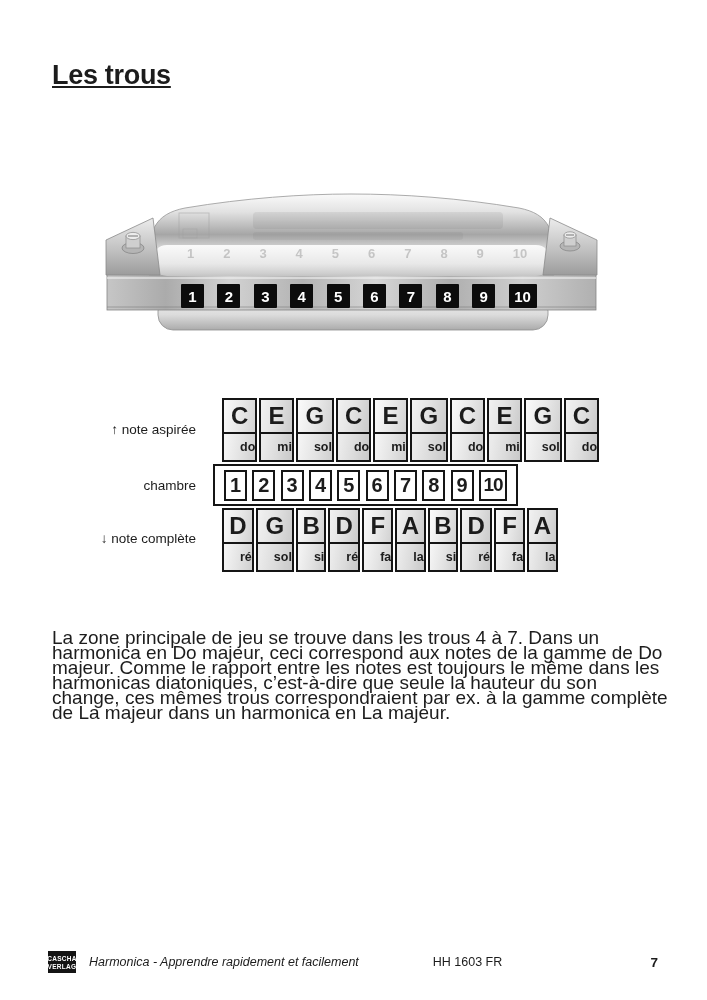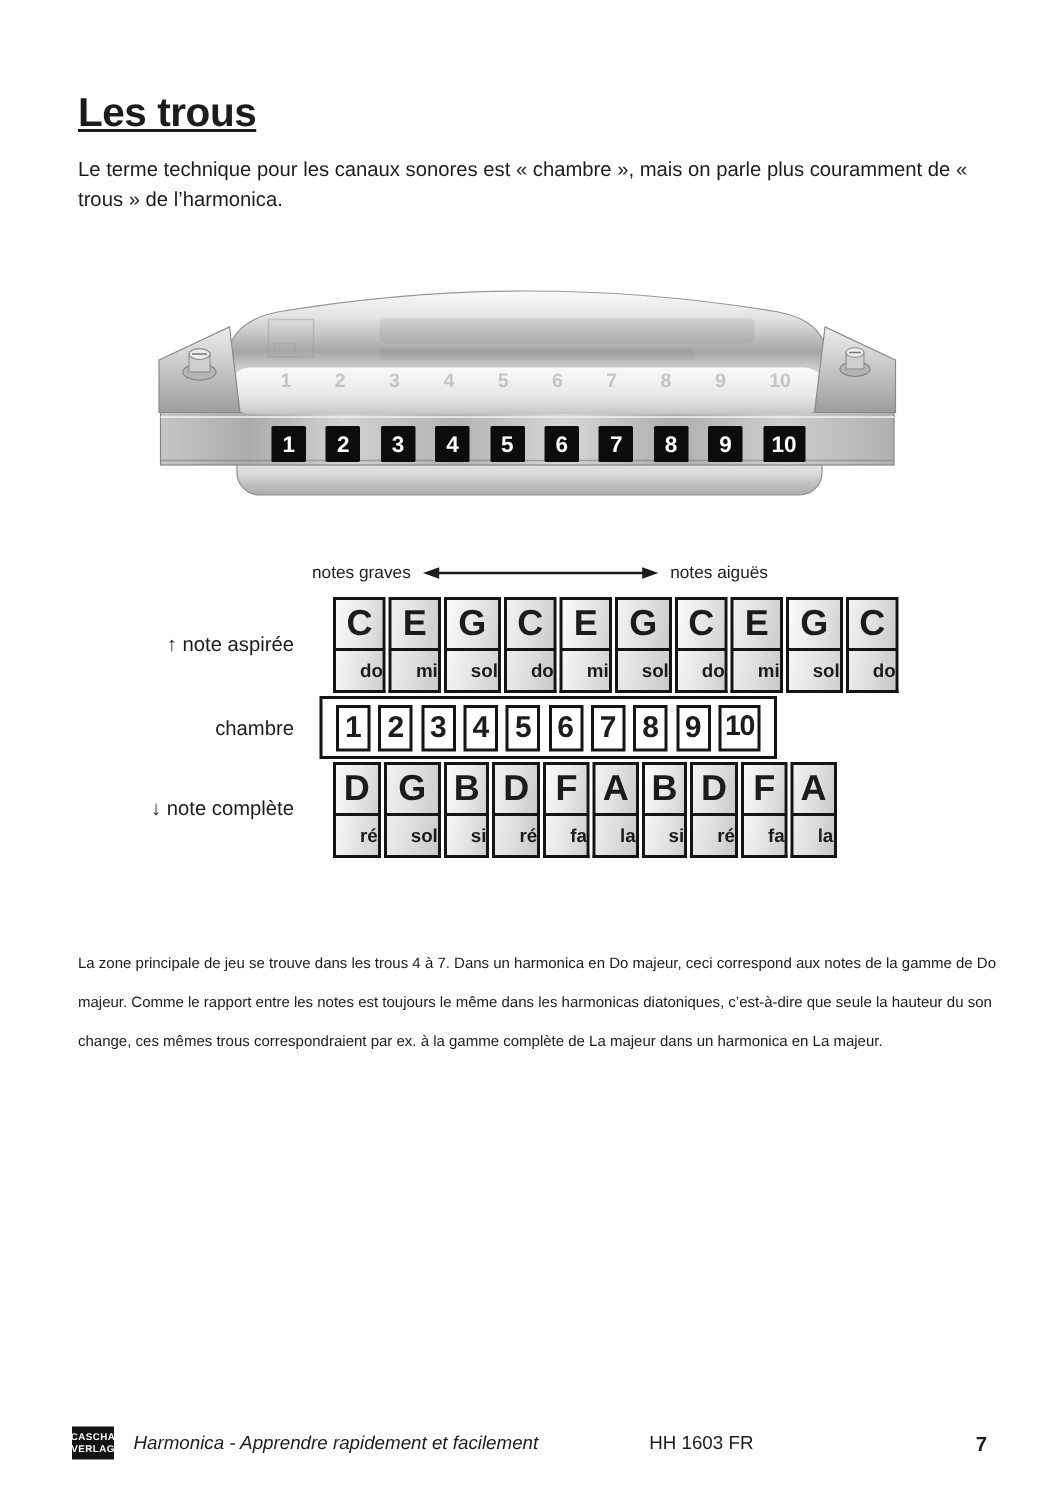--- a/index.html
+++ b/index.html
@@ -56,21 +56,21 @@
     border:2px solid #151515;box-sizing:border-box;display:flex;align-items:center;
     justify-content:space-between;padding:0 9px;
   }
   .chamber-box{
     width:23px;height:31px;border:2px solid #151515;background:#fff;box-sizing:border-box;
     display:flex;align-items:center;justify-content:center;font-size:20px;font-weight:700;
   }
   .chamber-box.wide{width:28px;letter-spacing:-1px;font-size:19px;}
   
   .body-paragraph{
-    position:absolute;left:52px;top:620px;width:616px;font-size:10px;line-height:26px;margin-top:10px;
+    position:absolute;left:52px;top:620px;width:616px;font-size:19px;line-height:15px;margin-top:10px;
   }
   
   .footer{
     position:absolute;left:48px;top:951px;width:610px;display:flex;align-items:center;
     font-size:12.5px;
   }
   .publisher-logo{
     width:28px;height:22px;background:#141414;color:#fff;display:flex;flex-direction:column;
     align-items:center;justify-content:center;gap:1px;
   }
@@ -79,21 +79,20 @@
   .footer-code{margin-left:50px;padding-left:24px;}
   .footer-page{margin-left:auto;font-weight:700;font-size:13.5px;}
 </style>
 </head>
 <body>
 
 <div class="page">
 
   <h1 class="page-title">Les trous</h1>
 
-  <p class="intro-paragraph">Le terme technique pour les canaux sonores est « chambre », mais on parle plus couramment de « trous » de l’harmonica.</p>
 
   <div class="harmonica">
     <svg width="497" height="145" viewBox="0 0 497 145">
       <defs>
         <linearGradient id="cover" x1="0" y1="0" x2="0" y2="1">
           <stop offset="0" stop-color="#fafafa"></stop>
           <stop offset="0.22" stop-color="#e2e2e2"></stop>
           <stop offset="0.5" stop-color="#a6a6a6"></stop>
           <stop offset="0.68" stop-color="#d9d9d9"></stop>
           <stop offset="0.9" stop-color="#f4f4f4"></stop>
@@ -178,29 +177,20 @@
         <div class="hole-tab" style="left: 187.2px;">4</div>
         <div class="hole-tab" style="left: 223.6px;">5</div>
         <div class="hole-tab" style="left: 260px;">6</div>
         <div class="hole-tab" style="left: 296.4px;">7</div>
         <div class="hole-tab" style="left: 332.8px;">8</div>
         <div class="hole-tab" style="left: 369.2px;">9</div>
         <div class="hole-tab" style="left: 405.6px; width: 28px;">10</div>
       </div>
   </div>
 
-  <div class="register-row">
-    <span>notes graves</span>
-    <svg class="register-arrow" viewBox="0 0 160 10" preserveAspectRatio="none">
-      <line x1="9" y1="5" x2="151" y2="5" stroke="#1c1c1c" stroke-width="1.8"></line>
-      <polygon points="0,5 11,1.2 11,8.8" fill="#1c1c1c"></polygon>
-      <polygon points="160,5 149,1.2 149,8.8" fill="#1c1c1c"></polygon>
-    </svg>
-    <span>notes aiguës</span>
-  </div>
 
   <div class="row-label label-blow">↑ note aspirée</div>
   <div class="row-label label-chamber">chambre</div>
   <div class="row-label label-draw">↓ note complète</div>
 
   <div class="note-strip blow-strip" id="blow-strip">
       <div class="note-col">
         <div class="note-letter">C</div>
         <div class="note-solfege">do</div>
       </div>

